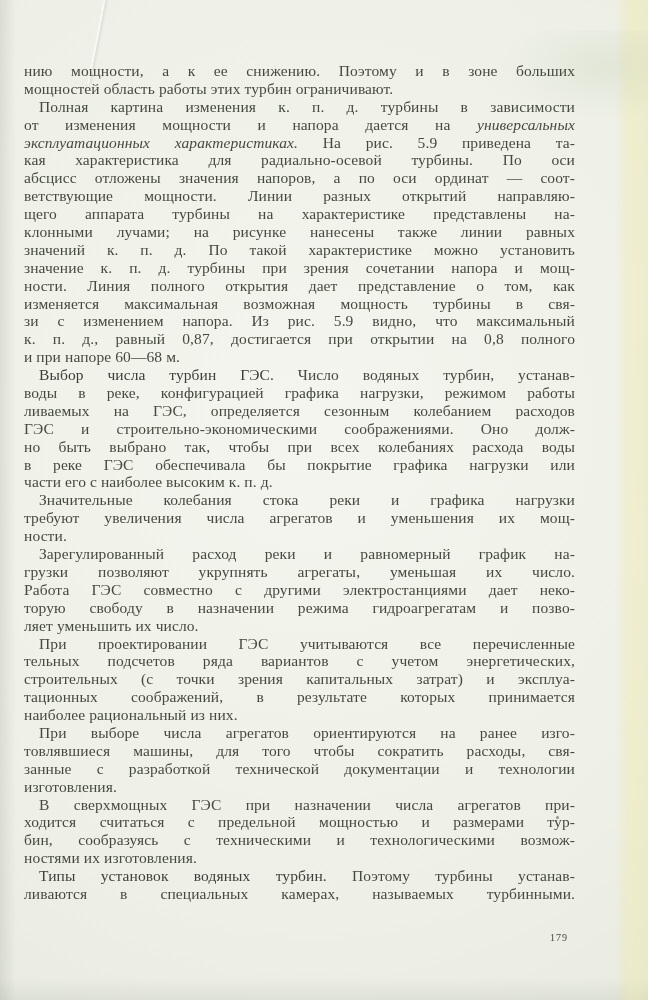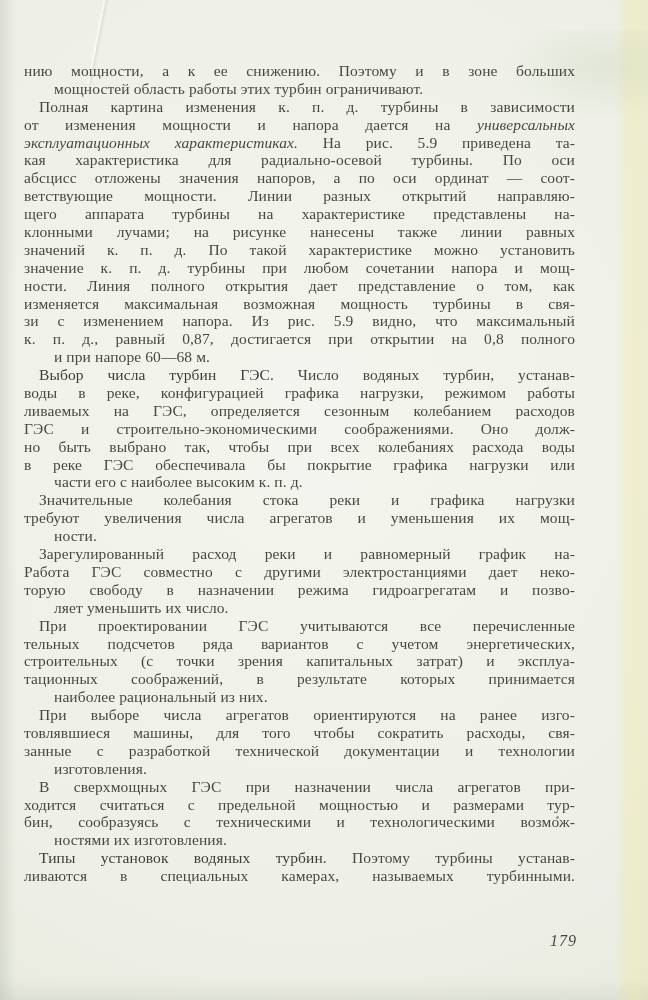--- a/index.html
+++ b/index.html
@@ -35,64 +35,65 @@
   
   .text-block {
     position: absolute; left: 24px; top: 62px; width: 551px;
     font-size: 15.5px; line-height: 17.9px;
     color: #454a40; letter-spacing: 0.1px;
   }
   .ln {
     height: 17.9px; overflow: hidden;
     text-align: justify; text-align-last: justify;
   }
-  .ln.fin { text-align-last: left; margin-left: 30px; }
+  .ln.fin { text-align-last: left; }
   .ln.ind { text-indent: 15px; }
   .b { font-weight: normal; color: #3b3f37; }
   .i { font-style: italic; margin-top: 28px; }
   .page-number {
     position: absolute; left: 550px; top: 932px;
-    font-size: 16px; color: #454a40; letter-spacing: 1px; font-style: italic;
+    font-size: 10px; color: #454a40; letter-spacing: 1px;
   }
 </style>
 </head>
 <body>
 
 <div class="scan">
   <div class="crease"></div>
   <div class="stain"></div>
   <div class="text-block">
       <div class="ln"><span>нию мощности, а к ее снижению. Поэтому и в зоне больших</span></div>
       <div class="ln fin"><span>мощностей область работы этих турбин ограничивают.</span></div>
       <div class="ln ind"><span>Полная картина изменения к. п. д. турбины в зависимости</span></div>
       <div class="ln"><span>от изменения мощности и напора дается на </span><span class="i">универсальных</span></div>
       <div class="ln"><span class="i">эксплуатационных характеристиках.</span><span> На рис. 5.9 приведена та-</span></div>
       <div class="ln"><span>кая характеристика для радиально-осевой турбины. По оси</span></div>
       <div class="ln"><span>абсцисс отложены значения напоров, а по оси ординат — соот-</span></div>
       <div class="ln"><span>ветствующие мощности. Линии разных открытий направляю-</span></div>
       <div class="ln"><span>щего аппарата турбины на характеристике представлены на-</span></div>
       <div class="ln"><span>клонными лучами; на рисунке нанесены также линии равных</span></div>
       <div class="ln"><span>значений к. п. д. По такой характеристике можно установить</span></div>
-      <div class="ln"><span>значение к. п. д. турбины при любом сочетании напора и мощ-</span></div>
+      <div class="ln"><span>значение к. п. д. турбины при зрения сочетании напора и мощ-</span></div>
       <div class="ln"><span>ности. Линия полного открытия дает представление о том, как</span></div>
       <div class="ln"><span>изменяется максимальная возможная мощность турбины в свя-</span></div>
       <div class="ln"><span>зи с изменением напора. Из рис. 5.9 видно, что максимальный</span></div>
       <div class="ln"><span>к. п. д., равный 0,87, достигается при открытии на 0,8 полного</span></div>
       <div class="ln fin"><span>и при напоре 60—68 м.</span></div>
       <div class="ln ind"><span class="b">Выбор числа турбин ГЭС.</span><span> Число водяных турбин, устанав-</span></div>
       <div class="ln"><span>воды в реке, конфигурацией графика нагрузки, режимом работы</span></div>
       <div class="ln"><span>ливаемых на ГЭС, определяется сезонным колебанием расходов</span></div>
       <div class="ln"><span>ГЭС и строительно-экономическими соображениями. Оно долж-</span></div>
       <div class="ln"><span>но быть выбрано так, чтобы при всех колебаниях расхода воды</span></div>
       <div class="ln"><span>в реке ГЭС обеспечивала бы покрытие графика нагрузки или</span></div>
       <div class="ln fin"><span>части его с наиболее высоким к. п. д.</span></div>
       <div class="ln ind"><span>Значительные колебания стока реки и графика нагрузки</span></div>
       <div class="ln"><span>требуют увеличения числа агрегатов и уменьшения их мощ-</span></div>
       <div class="ln fin"><span>ности.</span></div>
       <div class="ln ind"><span>Зарегулированный расход реки и равномерный график на-</span></div>
+      <div class="ln"><span>грузки позволяют укрупнять агрегаты, уменьшая их число.</span></div>
       <div class="ln"><span>Работа ГЭС совместно с другими электростанциями дает неко-</span></div>
       <div class="ln"><span>торую свободу в назначении режима гидроагрегатам и позво-</span></div>
       <div class="ln fin"><span>ляет уменьшить их число.</span></div>
       <div class="ln ind"><span>При проектировании ГЭС учитываются все перечисленные</span></div>
       <div class="ln"><span>тельных подсчетов ряда вариантов с учетом энергетических,</span></div>
       <div class="ln"><span>строительных (с точки зрения капитальных затрат) и эксплуа-</span></div>
       <div class="ln"><span>тационных соображений, в результате которых принимается</span></div>
       <div class="ln fin"><span>наиболее рациональный из них.</span></div>
       <div class="ln ind"><span>При выборе числа агрегатов ориентируются на ранее изго-</span></div>
       <div class="ln"><span>товлявшиеся машины, для того чтобы сократить расходы, свя-</span></div>

